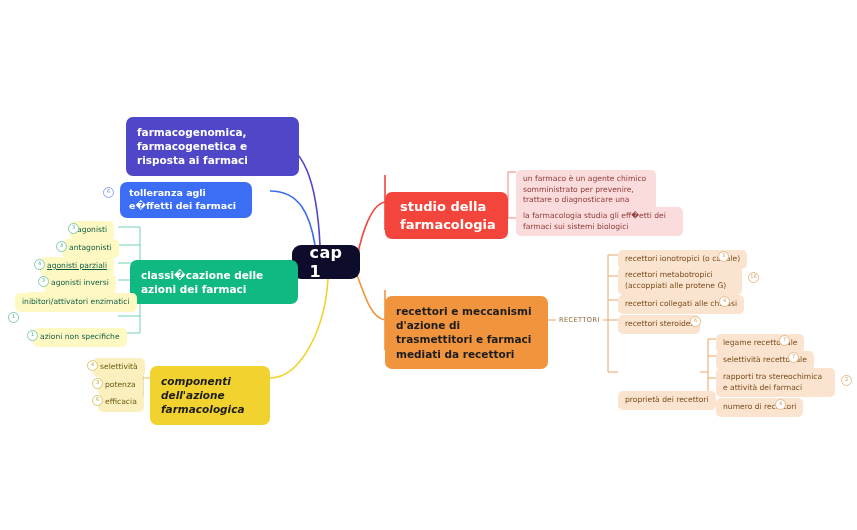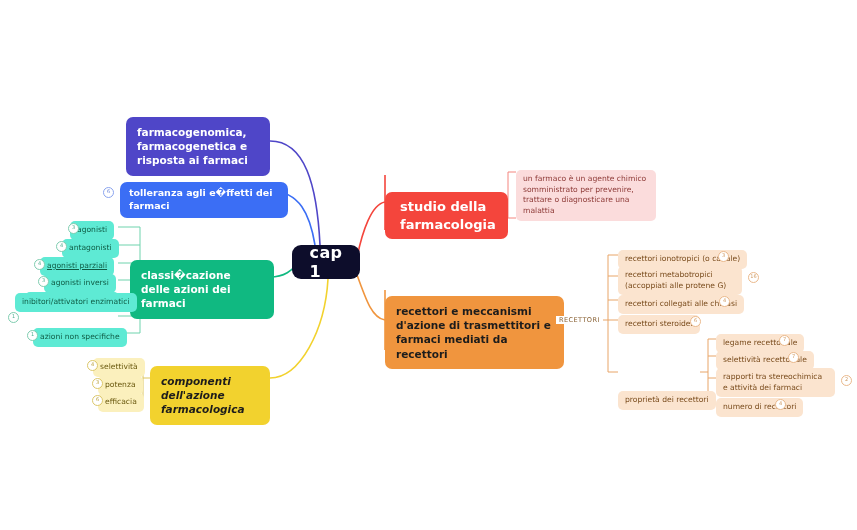--- a/index.html
+++ b/index.html
@@ -35,21 +35,21 @@
   .main.red{background:#f4453c;}
   .main.orange{background:#f0953e;color:#1c1c1c;}
 
   
   .leaf{
     border-radius:5px;font-size:7.6px;line-height:1.4;
     padding:4px 7px;display:flex;align-items:center;
     white-space:nowrap;
   }
   .leaf.wrap{white-space:normal;}
-  .leaf.green{background:#5eead4;color:#0f5c45;}
+  .leaf.green{background:#fef9c3;color:#0f5c45;}
   .leaf.yellow{background:#fbf0bd;color:#6b5a10;text-align:right;}
   .leaf.pink{background:#fbdcdc;color:#8e3b38;}
   .leaf.orange{background:#fbe4cf;color:#7a4c1d;}
 
   
   .badge{
     position:absolute;width:9px;height:9px;border-radius:50%;
     border:1px solid #b9b9b9;color:#9a9a9a;background:#ffffff;
     font-size:5px;line-height:7px;text-align:center;
     font-family:"DejaVu Sans", sans-serif;
@@ -100,26 +100,26 @@
     <path d="M600 320 L608 320" stroke="#e8a568" stroke-width="1" fill="none"></path>
     <path d="M608 255 L618 255 M608 276 L618 276 M608 300 L618 300 M608 320 L618 320 M608 372 L618 372" stroke="#e8a568" stroke-width="1" fill="none"></path>
 
     <path d="M700 372 L708 372" stroke="#e8a568" stroke-width="1" fill="none"></path>
     <path d="M708 339 L708 404" stroke="#e8a568" stroke-width="1" fill="none"></path>
     <path d="M708 339 L716 339 M708 356 L716 356 M708 378 L716 378 M708 404 L716 404" stroke="#e8a568" stroke-width="1" fill="none"></path>
   </svg>
 
   <div class="node central" style="left:292px;top:245px;width:68px;height:34px;">cap 1</div>
 
-  <div class="node main indigo" style="left:126px;top:117px;width:144px;">farmacogenomica, farmacogenetica e risposta ai farmaci</div>
+  <div class="node main indigo" style="left:126px;top:117px;width:173px;">farmacogenomica, farmacogenetica e risposta ai farmaci</div>
 
-  <div class="node main blue" style="left:120px;top:182px;width:168px;font-size:9.5px;padding:5px 9px;">tolleranza agli e�ffetti dei farmaci</div>
+  <div class="node main blue" style="left:120px;top:182px;width:132px;font-size:9.5px;padding:5px 9px;">tolleranza agli e�ffetti dei farmaci</div>
   <div class="badge b" style="left:103px;top:187px;">6</div>
 
-  <div class="node main green" style="left:130px;top:260px;width:144px;">classi�cazione delle azioni dei farmaci</div>
+  <div class="node main green" style="left:130px;top:260px;width:168px;">classi�cazione delle azioni dei farmaci</div>
 
   <div class="node leaf green" style="left:70px;top:221px;">agonisti</div>
   <div class="badge g" style="left:68px;top:223px;">3</div>
 
   <div class="node leaf green" style="left:62px;top:239px;">antagonisti</div>
   <div class="badge g" style="left:56px;top:241px;">4</div>
 
   <div class="node leaf green" style="left:40px;top:257px;text-decoration:underline;">agonisti parziali</div>
   <div class="badge g" style="left:34px;top:259px;">4</div>
 
@@ -142,22 +142,23 @@
 
   <div class="node leaf yellow" style="left:98px;top:376px;">potenza</div>
   <div class="badge y" style="left:92px;top:378px;">3</div>
 
   <div class="node leaf yellow" style="left:98px;top:393px;">efficacia</div>
   <div class="badge y" style="left:92px;top:395px;">6</div>
 
   <div class="node main red" style="left:385px;top:192px;width:123px;padding:6px 15px;font-size:13px;">studio della farmacologia</div>
 
   <div class="node leaf pink wrap" style="left:516px;top:170px;width:140px;">un farmaco è un agente chimico somministrato per prevenire, trattare o diagnosticare una malattia</div>
+  <div class="node leaf pink wrap" style="left:516px;top:207px;width:167px;">la farmacologia studia gli eff�etti dei farmaci sui sistemi biologici</div>
 
-  <div class="node main orange" style="left:385px;top:296px;width:179px;">recettori e meccanismi d'azione di trasmettitori e farmaci mediati da recettori</div>
+  <div class="node main orange" style="left:385px;top:296px;width:163px;">recettori e meccanismi d'azione di trasmettitori e farmaci mediati da recettori</div>
   <div class="edgelabel" style="left:556px;top:316px;">RECETTORI</div>
 
   <div class="node leaf orange" style="left:618px;top:250px;">recettori ionotropici (o canale)</div>
   <div class="badge o" style="left:718px;top:251px;">3</div>
 
   <div class="node leaf orange wrap" style="left:618px;top:266px;width:124px;">recettori metabotropici (accoppiati alle protene G)</div>
   <div class="badge o" style="left:748px;top:272px;">16</div>
 
   <div class="node leaf orange" style="left:618px;top:295px;">recettori collegati alle chinasi</div>
   <div class="badge o" style="left:719px;top:296px;">4</div>

